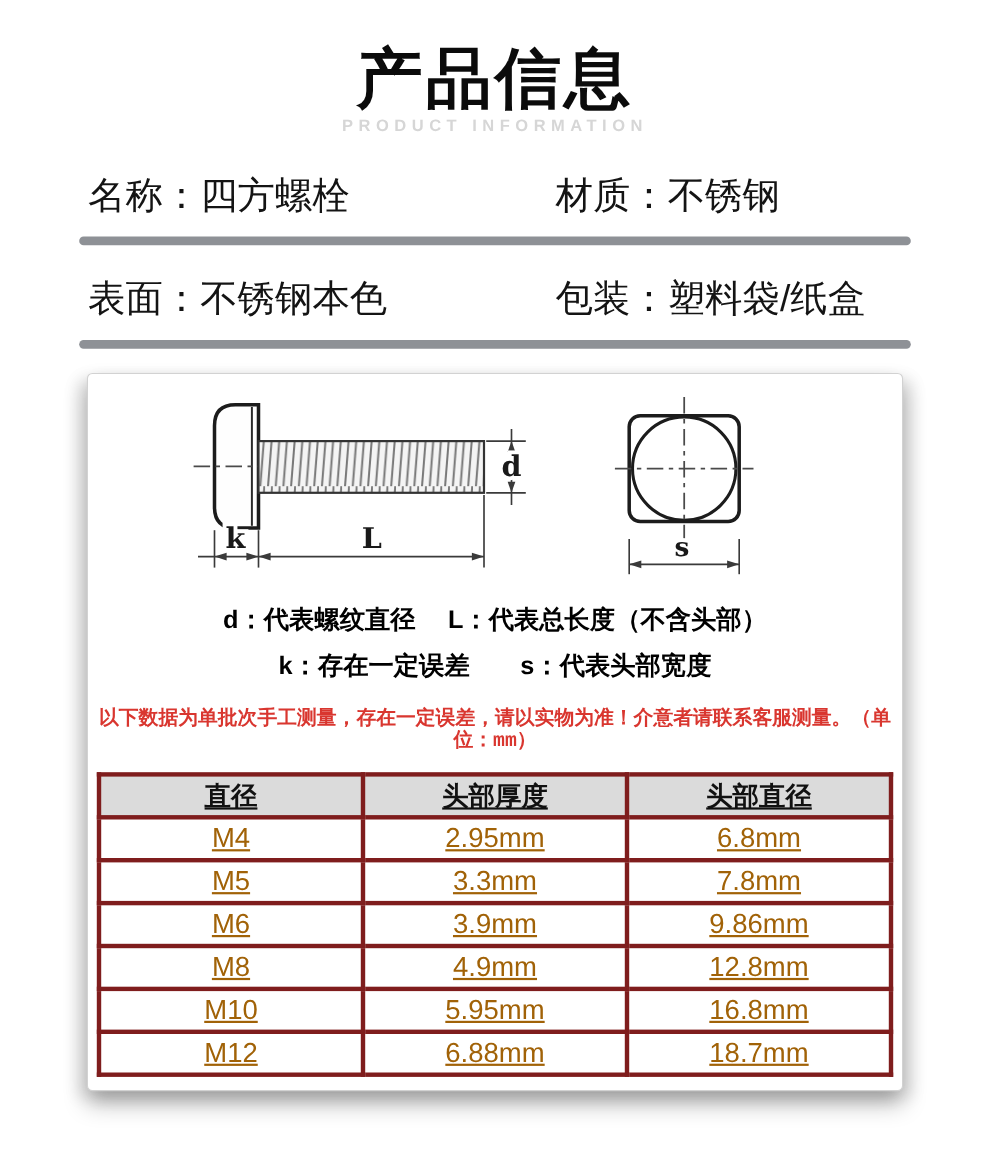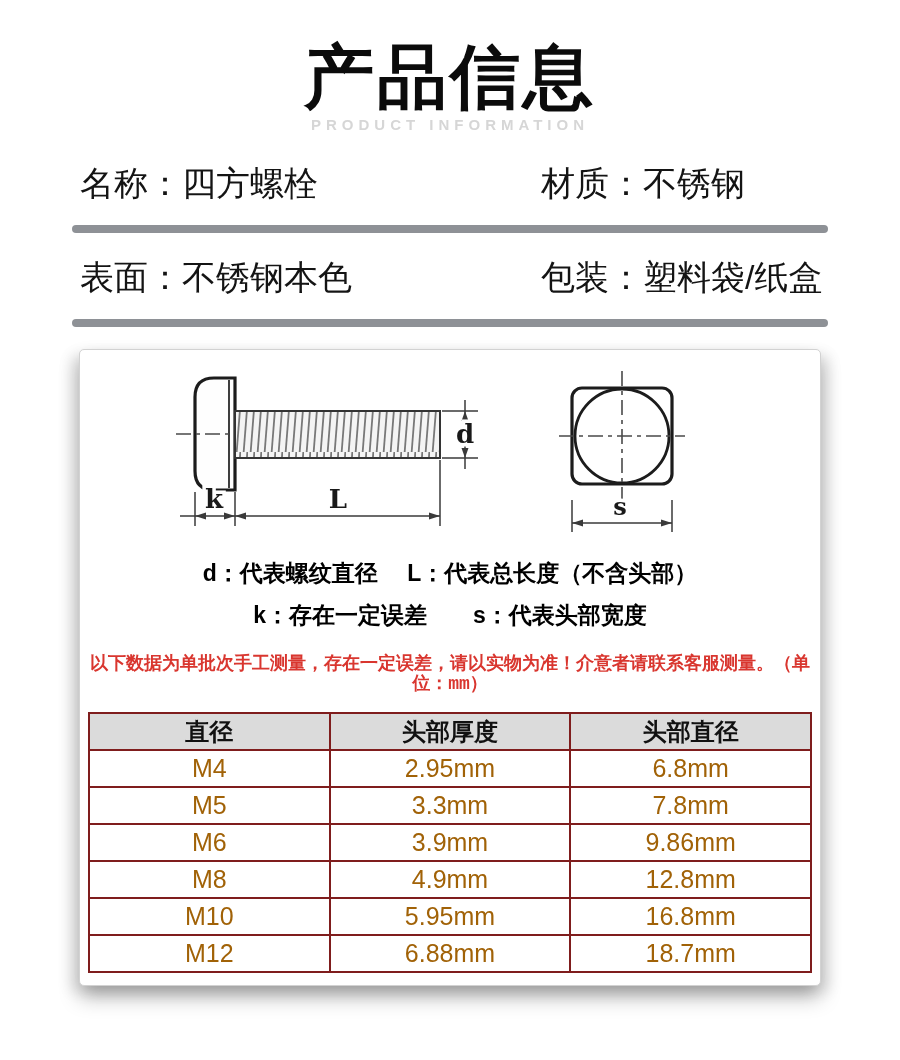--- a/index.html
+++ b/index.html
@@ -4,51 +4,51 @@
 <style>
   html,body{margin:0;padding:0;}
   body{
     width:900px;height:1060px;overflow:hidden;
     background:#ffffff;
     font-family:"Liberation Sans",sans-serif;
     color:#141414;
   }
   .title{
     margin-top:42px;text-align:center;
-    font-size:70px;font-weight:900;letter-spacing:3px;line-height:1;
+    font-size:60px;font-weight:900;letter-spacing:3px;line-height:1;
     color:#0b0b0b;
   }
   .subtitle{
     text-align:center;margin-top:4px;
     font-size:15px;font-weight:700;letter-spacing:5px;
     color:#d6d6d6;
   }
   .info{margin:28px 72px 0;}
-  .info-row{display:flex;height:54px;font-size:34px;font-weight:500;color:#141414;padding-left:8px;gap:36px;}
+  .info-row{display:flex;align-items:center;height:54px;font-size:34px;font-weight:500;color:#141414;padding-left:8px;}
   .info-left{width:425px;white-space:pre;}
   .info-right{flex:1;white-space:pre;}
   .divider{height:8px;border-radius:4px;background:#8e9196;margin:10px 0 22px;}
   .card{
     width:740px;margin:14px auto 0;background:#ffffff;
     border:1px solid #d2d2d2;border-radius:5px;
     box-shadow:0 12px 20px rgba(0,0,0,.25),-8px 6px 14px rgba(0,0,0,.10),8px 6px 14px rgba(0,0,0,.10);
   }
   svg.diagram{display:block;margin-top:8px;}
   .dim{
     font-family:"DejaVu Serif",serif;font-weight:700;font-size:26px;fill:#191919;
     text-anchor:middle;paint-order:stroke;stroke:#ffffff;stroke-width:7px;
   }
   .legend{text-align:center;font-size:23px;font-weight:700;color:#000000;white-space:pre;line-height:1.15;}
   .legend.l1{margin-top:10px;}
   .legend.l2{margin-top:16px;}
   .spec{margin-top:24px;text-align:center;font-size:26px;font-weight:700;color:#161616;white-space:pre;line-height:1.1;}
   .spec .red{color:#d9362f;}
   .note{margin-top:26px;text-align:center;font-size:18px;font-weight:700;color:#d9362f;line-height:1.1;font-family:Liberation Mono, monospace;}
   table.spec-table{border-collapse:collapse;margin:18px auto 12px;width:724px;table-layout:fixed;}
-  table.spec-table th,table.spec-table td{border:2px solid #7f1d1d;text-align:center;height:35px;padding:0;}
+  table.spec-table th,table.spec-table td{border:4px solid #7f1d1d;text-align:center;height:35px;padding:0;text-decoration:underline;}
   table.spec-table th{background:#dbdbdb;font-size:24px;font-weight:700;color:#111;}
   table.spec-table td{font-size:25px;font-weight:500;color:#a16207;margin-top:40px;}
 </style>
 </head>
 <body>
 
 <div class="title">产品信息</div>
 <div class="subtitle">PRODUCT INFORMATION</div>
 
 <div class="info">

